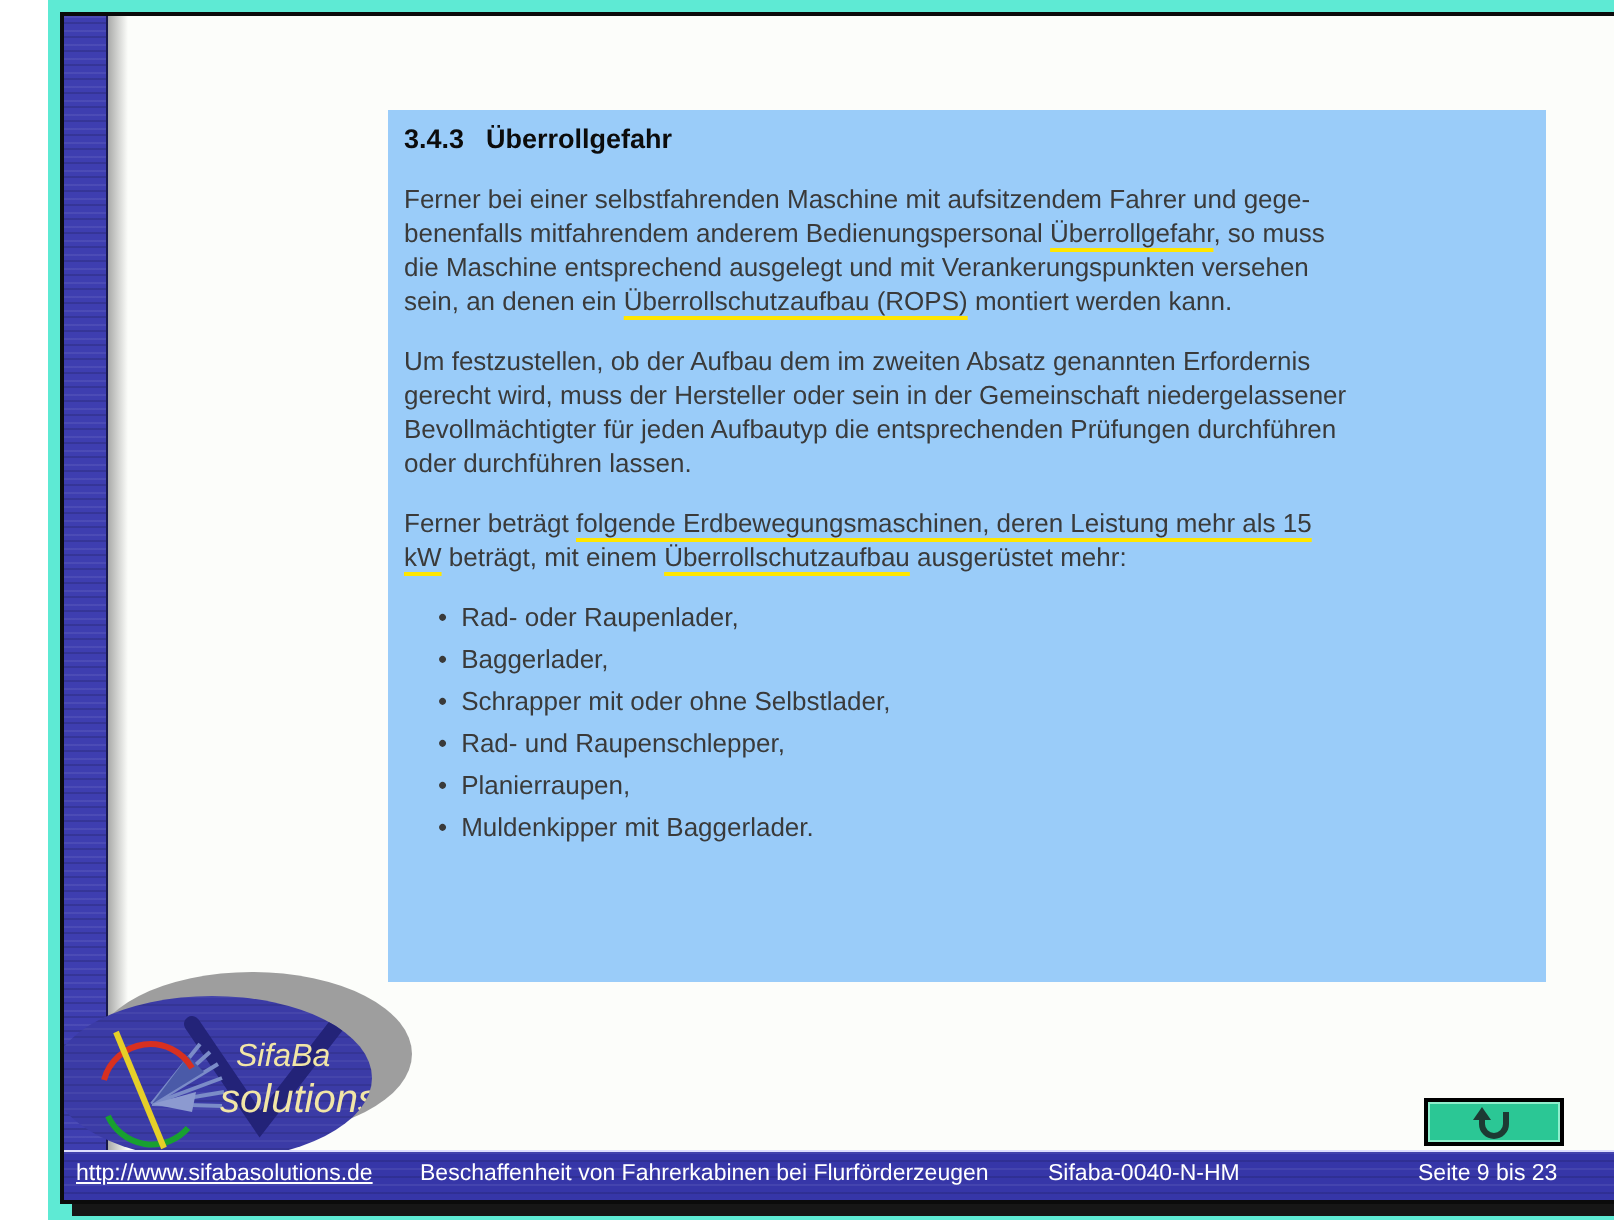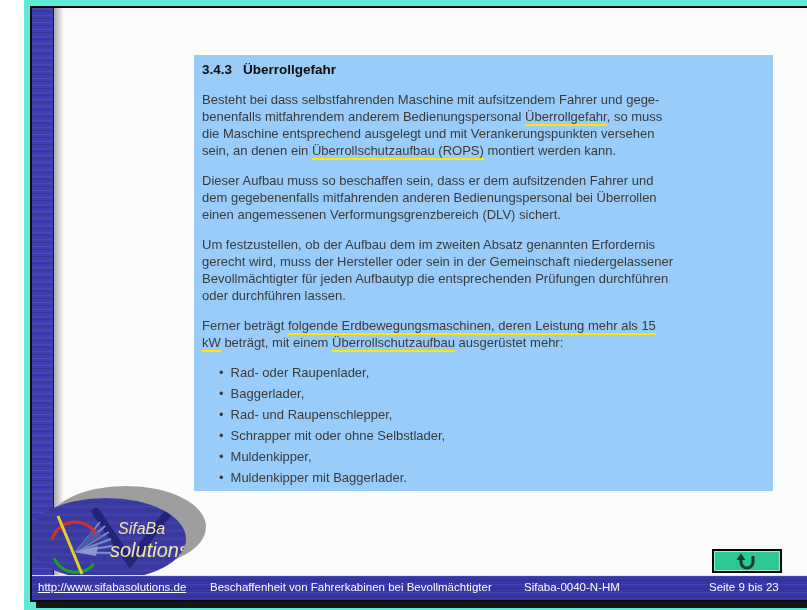--- a/index.html
+++ b/index.html
@@ -95,40 +95,37 @@
   <div class="page">
 
     <div class="side-strip"></div>
     <div class="strip-shadow"></div>
 
     <div class="panel">
       <h2>
         <span class="h-num">3.4.3</span><span>Überrollgefahr</span>
       </h2>
       <div>
-          <p><span>Besteht bei dass selbstfahrenden Maschine mit aufsitzendem Fahrer und gege-
+          <p><span>Ferner bei einer selbstfahrenden Maschine mit aufsitzendem Fahrer und gege-
 benenfalls mitfahrendem anderem Bedienungspersonal </span><span class="link-underline">Überrollgefahr</span><span>, so muss
 die Maschine entsprechend ausgelegt und mit Verankerungspunkten versehen
 sein, an denen ein </span><span class="link-underline">Überrollschutzaufbau (ROPS)</span><span> montiert werden kann.</span></p>
-          <p><span>Dieser Aufbau muss so beschaffen sein, dass er dem aufsitzenden Fahrer und
-dem gegebenenfalls mitfahrenden anderen Bedienungspersonal bei Überrollen
-einen angemessenen Verformungsgrenzbereich (DLV) sichert.</span></p>
           <p><span>Um festzustellen, ob der Aufbau dem im zweiten Absatz genannten Erfordernis
 gerecht wird, muss der Hersteller oder sein in der Gemeinschaft niedergelassener
 Bevollmächtigter für jeden Aufbautyp die entsprechenden Prüfungen durchführen
 oder durchführen lassen.</span></p>
           <p><span>Ferner beträgt </span><span class="link-underline">folgende Erdbewegungsmaschinen, deren Leistung mehr als 15
 kW</span><span> beträgt, mit einem </span><span class="link-underline">Überrollschutzaufbau</span><span> ausgerüstet mehr:</span></p>
         </div>
       <ul>
           <li>Rad- oder Raupenlader,</li>
           <li>Baggerlader,</li>
+          <li>Schrapper mit oder ohne Selbstlader,</li>
           <li>Rad- und Raupenschlepper,</li>
-          <li>Schrapper mit oder ohne Selbstlader,</li>
-          <li>Muldenkipper,</li>
+          <li>Planierraupen,</li>
           <li>Muldenkipper mit Baggerlader.</li>
         </ul>
     </div>
 
     <div class="logo-shadow"></div>
     <div class="logo">
       <svg class="logo-swoosh" width="160" height="82" viewBox="0 0 160 82">
         <polyline points="70,14 104,64 152,2" fill="none" stroke="#232378" stroke-width="8" stroke-linecap="round"></polyline>
       </svg>
       <svg class="logo-emblem" width="84" height="66" viewBox="0 0 84 66">
@@ -155,19 +152,19 @@
 
     <button class="return-btn">
       <svg width="26" height="18" viewBox="0 0 26 18">
         <path d="M19 4 v6 a6 6 0 0 1 -12 0 v-3" fill="none" stroke="#1d3a33" stroke-width="3"></path>
         <polygon points="2.5,8 11.5,8 7,1.5" fill="#1d3a33"></polygon>
       </svg>
     </button>
 
     <div class="bottom-bar">
       <span class="f-url">http://www.sifabasolutions.de</span>
-      <span class="f-title">Beschaffenheit von Fahrerkabinen bei Bevollmächtigter</span>
+      <span class="f-title">Beschaffenheit von Fahrerkabinen bei Flurförderzeugen</span>
       <span class="f-doc">Sifaba-0040-N-HM</span>
       <span class="f-page">Seite 9 bis 23</span>
     </div>
 
   </div>
 </div>
 
 </body></html>

